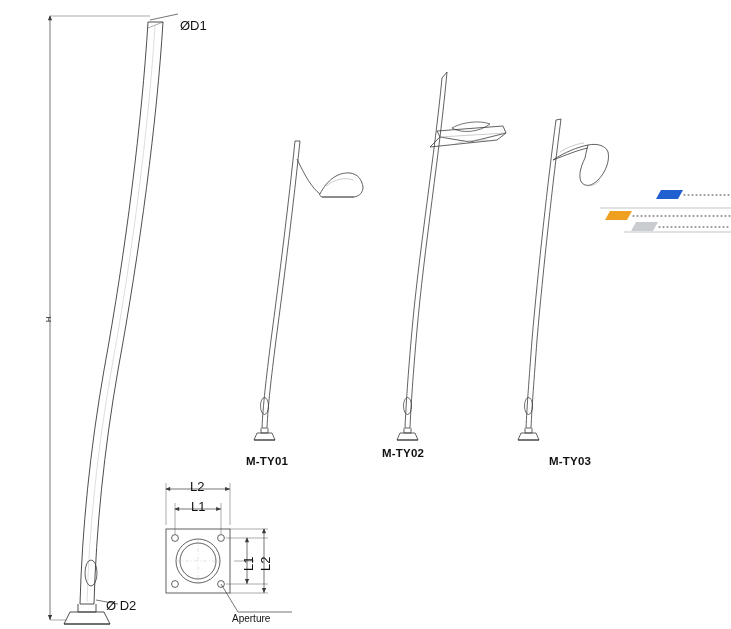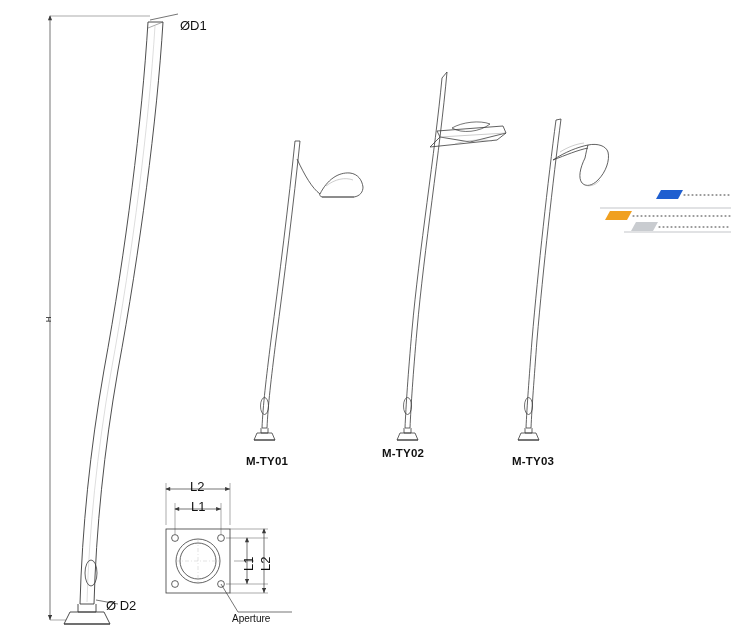--- a/index.html
+++ b/index.html
@@ -214,21 +214,21 @@
 
       <g stroke="#3a3a3a" stroke-width="0.7">
         <path d="M221,584 L238,612"></path>
         <path d="M238,612 L292,612"></path>
       </g>
     </g>
   </svg>
 
   <div class="model-label" style="left:246px; top:455px;">M-TY01</div>
   <div class="model-label" style="left:382px; top:447px;">M-TY02</div>
-  <div class="model-label" style="left:476px; top:455px;padding-left:36px;">M-TY03</div>
+  <div class="model-label" style="left:513px; top:455px;padding-left:36px;">M-TY03</div>
 
   <div class="dim-label small rot90" style="left:44px; top:322px;">H</div>
   <div class="dim-label" style="left:180px; top:18px;">ØD1</div>
   <div class="dim-label" style="left:106px; top:598px;">Ø D2</div>
 
   <div class="dim-label" style="left:190px; top:479px;">L2</div>
   <div class="dim-label" style="left:191px; top:499px;">L1</div>
   <div class="dim-label rot90" style="left:241px; top:571px;">L1</div>
   <div class="dim-label rot90" style="left:258px; top:571px;">L2</div>
 

